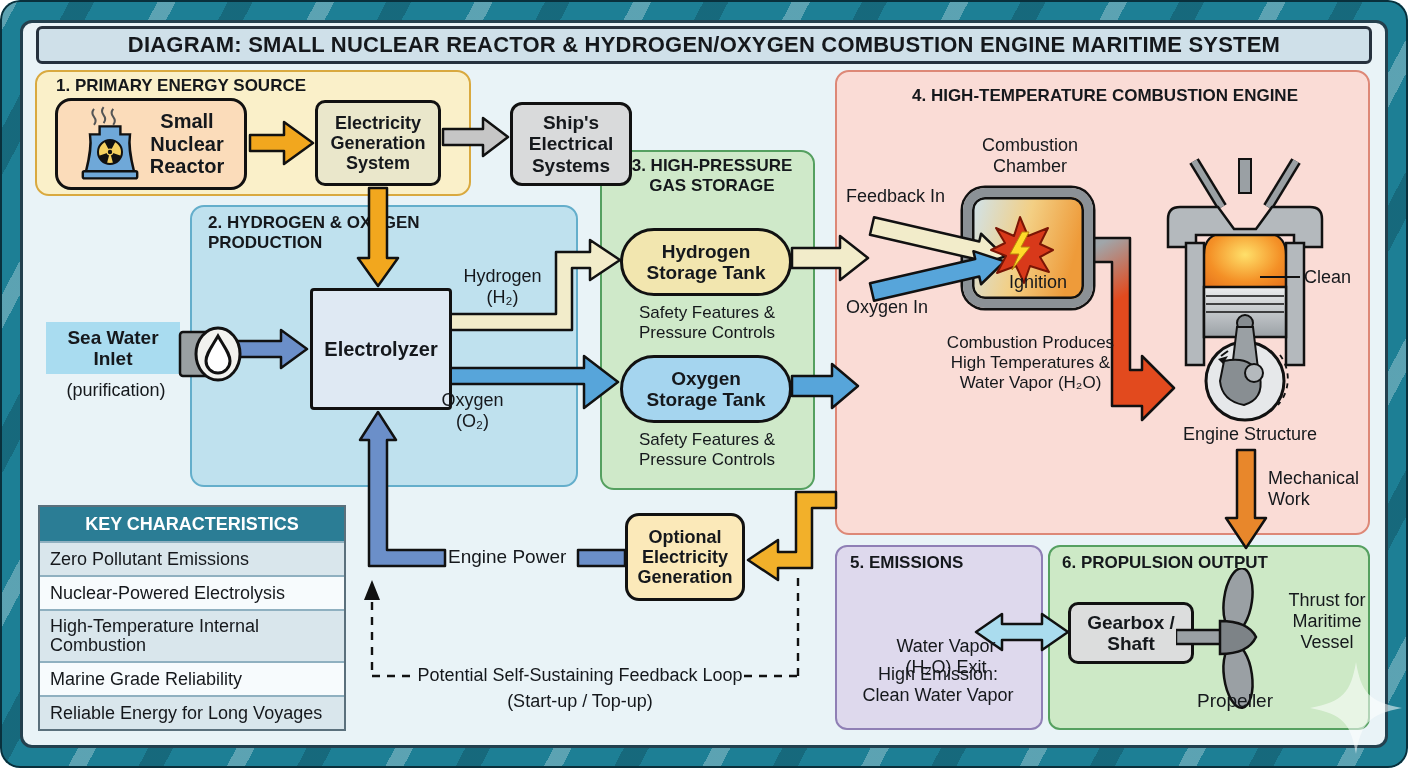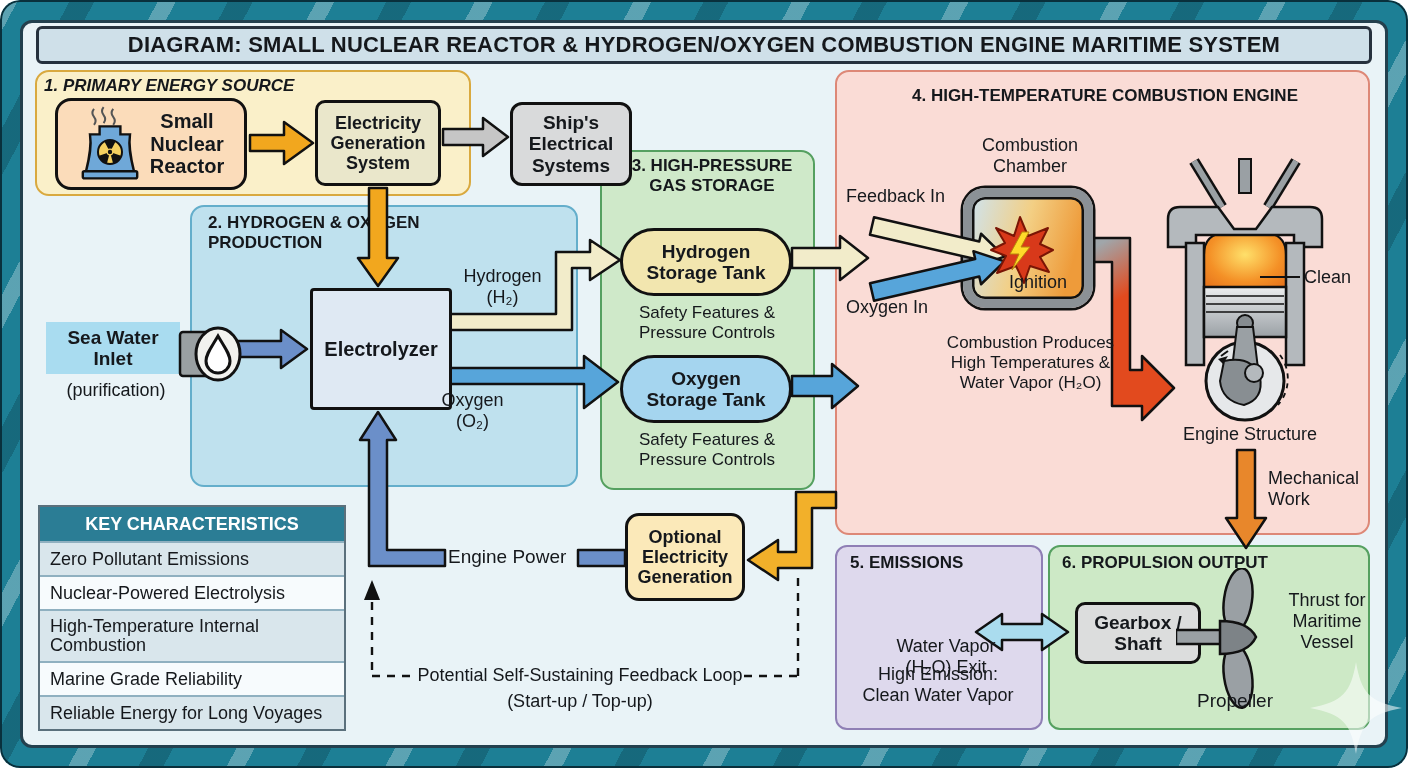--- a/index.html
+++ b/index.html
@@ -94,21 +94,21 @@
 
     <path fill="#111" d="M364,600 L372,580 L380,600 Z"></path>
     <line class="dash" x1="372" y1="602" x2="372" y2="672"></line>
     <line class="dash" x1="372" y1="676" x2="416" y2="676"></line>
     <line class="dash" x1="744" y1="676" x2="798" y2="676"></line>
     <line class="dash" x1="798" y1="578" x2="798" y2="676"></line>
   </svg>
 
   <div class="abs titlebar">DIAGRAM: SMALL NUCLEAR REACTOR &amp; HYDROGEN/OXYGEN COMBUSTION ENGINE MARITIME SYSTEM</div>
 
-  <div class="sec-hdr" style="left:44px;top:76px;font-style:italic;">1. PRIMARY ENERGY SOURCE</div>
+  <div class="sec-hdr" style="left:56px;top:76px;">1. PRIMARY ENERGY SOURCE</div>
   <div class="box pre" style="left:55px;top:98px;width:192px;height:92px;background:var(--c-reactor_bg,#fbdcba);border-radius:16px;font-size:20px;gap:8px;">
     <svg class="" width="64" height="80" viewBox="0 0 80 96" style="flex:0 0 auto;">
       <path d="M20,4 q-4,5 0,10 q4,5 0,10" fill="none" stroke="#555" stroke-width="2.5"></path>
       <path d="M32,2 q-4,5 0,10 q4,5 0,10" fill="none" stroke="#555" stroke-width="2.5"></path>
       <path d="M44,4 q-4,5 0,10 q4,5 0,10" fill="none" stroke="#555" stroke-width="2.5"></path>
       <path d="M10,82 C15,62 17,50 15,36 L27,36 L27,26 L53,26 L53,36 L65,36 C63,50 65,62 70,82 Z" fill="#6fa8d8" stroke="#111" stroke-width="3"></path>
       <rect x="6" y="82" width="68" height="9" rx="2" fill="#6fa8d8" stroke="#111" stroke-width="3"></rect>
       <circle cx="40" cy="58" r="15" fill="#f5d060" stroke="#111" stroke-width="2.5"></circle>
       <path d="M40,58 L33,45 A15,15 0 0 1 47,45 Z" fill="#111"></path>
       <path d="M40,58 L52,66 A15,15 0 0 1 40,73 Z" fill="#111" transform="rotate(-15 40 58)"></path>
@@ -203,21 +203,21 @@
   </svg>
   <div class="lbl" style="left:1304px;top:267px;width:70px;">Clean</div>
 
   <div class="sec-hdr" style="left:850px;top:553px;">5. EMISSIONS</div>
   <div class="lbl ctr pre" style="left:871px;top:592px;width:150px;margin-top:44px;">Water Vapor
 (H₂O) Exit</div>
   <div class="lbl ctr pre" style="left:838px;top:664px;width:200px;">High Emission:
 Clean Water Vapor</div>
 
   <div class="sec-hdr" style="left:1062px;top:553px;">6. PROPULSION OUTPUT</div>
-  <div class="box pre" style="left:1068px;top:602px;width:126px;height:62px;background:var(--c-gearbox_bg,#dcdddd);border-radius:10px;font-size:19px;margin-left:7px;">Gearbox /
+  <div class="box pre" style="left:1068px;top:602px;width:126px;height:62px;background:var(--c-gearbox_bg,#dcdddd);border-radius:10px;font-size:19px;">Gearbox /
 Shaft</div>
   <svg class="art" style="left:1176px;top:568px;" width="110" height="145" viewBox="0 0 110 145">
     <rect x="0" y="62" width="46" height="14" fill="#9aa0a4" stroke="#111" stroke-width="2.5"></rect>
     <ellipse cx="62" cy="32" rx="14" ry="32" fill="#9aa0a4" stroke="#111" stroke-width="2.5" transform="rotate(8 62 32)"></ellipse>
     <ellipse cx="62" cy="108" rx="14" ry="32" fill="#9aa0a4" stroke="#111" stroke-width="2.5" transform="rotate(-8 62 108)"></ellipse>
     <path d="M44,53 Q72,53 80,69 Q72,86 44,86 Z" fill="#7d8387" stroke="#111" stroke-width="2.5"></path>
   </svg>
   <div class="lbl ctr pre" style="left:1284px;top:590px;width:86px;">Thrust for
 Maritime
 Vessel</div>

